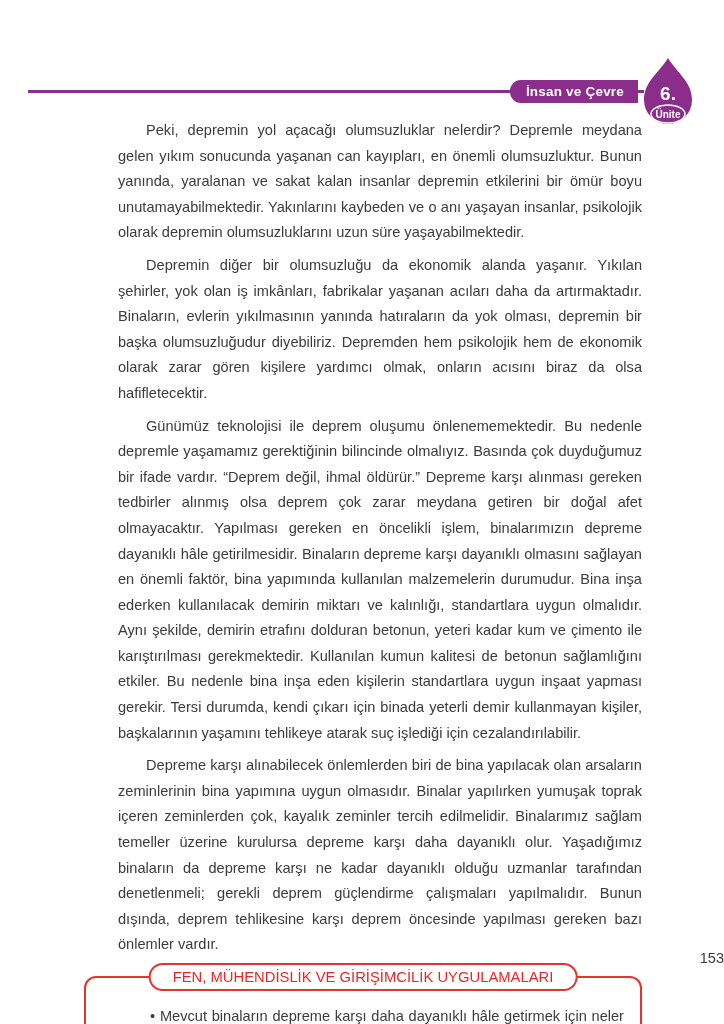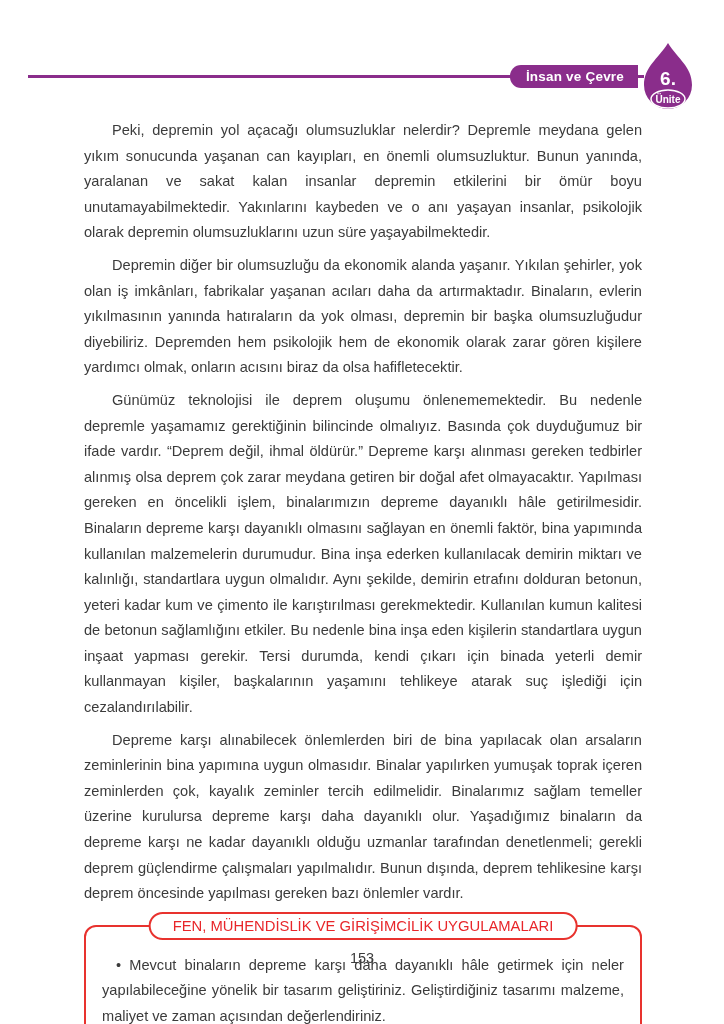--- a/index.html
+++ b/index.html
@@ -6,21 +6,21 @@
   html, body { width: 724px; background: #ffffff; }
   body {
     width: 724px; height: 1024px;
     font-family: "Liberation Sans", sans-serif;
     color: #3b3b3b;
     position: relative;
     overflow: hidden;
   }
 
   
-  .header { position: absolute; top: 41px; left: 0; width: 724px; height: 60px; }
+  .header { position: absolute; top: 56px; left: 0; width: 724px; height: 60px; }
   .header-line {
     position: absolute; top: 34px; left: 28px; width: 616px; height: 3px;
     background: #8a2d8b;
   }
   .header-badge {
     position: absolute; top: 24px; right: 86px;
     background: #8a2d8b; color: #ffffff;
     font-size: 13.5px; font-weight: bold;
     padding: 4px 14px 4px 16px;
     border-radius: 11px 0 0 11px;
@@ -32,20 +32,21 @@
   
   .content {
     position: absolute; top: 118px; left: 84px; width: 558px;
   }
   .para {
     font-size: 14.6px; line-height: 25.6px;
     text-align: justify;
     text-indent: 28px;
     margin-bottom: 7px;
     color: #3b3b3b;
+    margin-left: 34px;
   }
 
   
   .activity-box {
     position: relative;
     margin-top: 18px;
     border: 2px solid #e8322e;
     border-radius: 12px;
     padding: 26px 16px 10px 16px;
   }
@@ -59,21 +60,21 @@
     font-weight: normal;
     font-size: 14.8px;
     padding: 4px 22px;
     white-space: nowrap;
   }
   .activity-box .para { margin-bottom: 8px; text-indent: 14px; }
 
   
   .page-number {
     position: absolute; bottom: 58px; left: 0; width: 724px;
-    text-align: center; font-size: 14.5px; color: #3b3b3b;
+    text-align: right; font-size: 14.5px; color: #3b3b3b;
   }
 </style>
 </head>
 <body>
 
 <div class="header">
   <div class="header-line"></div>
   <div class="header-badge">İnsan ve Çevre</div>
   <div class="drop-wrap">
     <svg width="56" height="72" viewBox="0 0 56 72">

